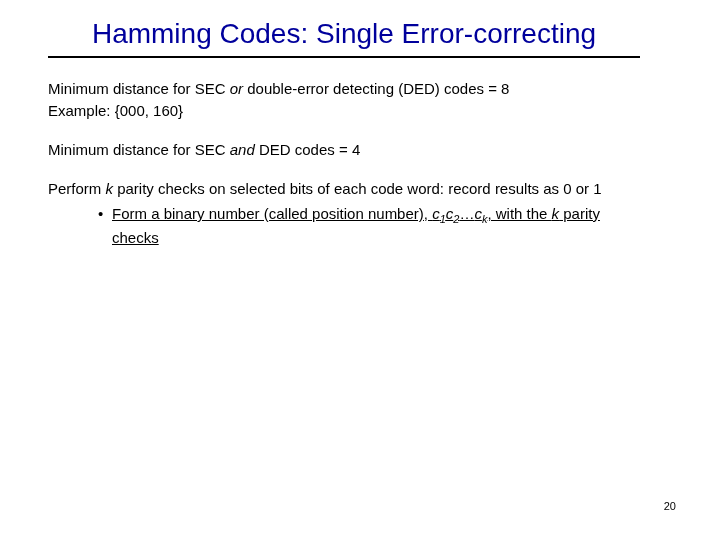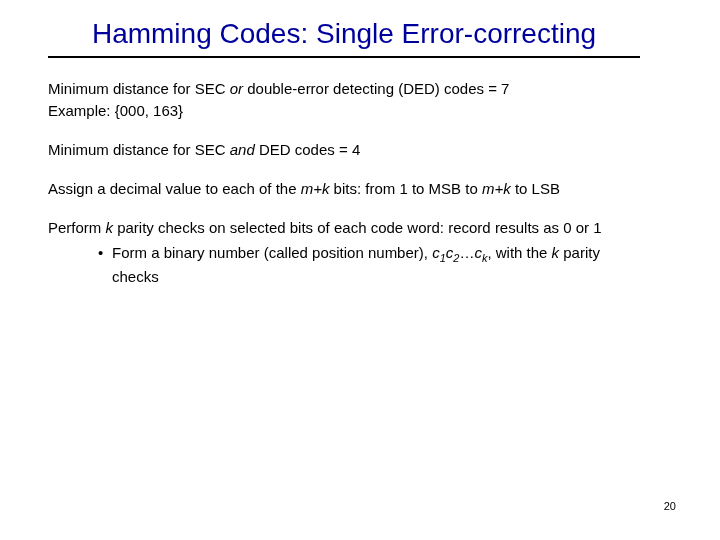--- a/index.html
+++ b/index.html
@@ -53,58 +53,54 @@
   .bullet-dot {
     flex: 0 0 auto;
     width: 14px;
     font-size: 15px;
     line-height: 1.4;
   }
   .bullet-text {
     flex: 1 1 auto;
     font-size: 15px;
     line-height: 1.4;
+    text-decoration: underline;
   }
   .page-num {
     position: absolute;
     right: 12px;
     bottom: 28px;
     font-size: 11px;
     color: #000;
   }
 </style>
 </head>
 <body>
 
 <div class="slide">
 
   <h1 class="title">Hamming Codes: Single Error-correcting</h1>
   <div class="title-underline"></div>
 
   <div class="block">
     <p>
-      <span>Minimum distance for SEC </span><span class="italic">or</span><span> double-error detecting (DED) codes = 7</span>
+      <span>Minimum distance for SEC </span><span class="italic">or</span><span> double-error detecting (DED) codes = 8</span>
     </p>
-    <p>Example: {000, 163}</p>
+    <p>Example: {000, 160}</p>
   </div>
 
   <div class="block">
     <p>
       <span>Minimum distance for SEC </span><span class="italic">and</span><span> DED codes = 4</span>
     </p>
   </div>
 
   <div class="block">
   </div>
 
-  <div class="block">
-    <p>
-      <span>Assign a decimal value to each of the </span><span class="italic">m+k</span><span> bits: from 1 to MSB to </span><span class="italic">m+k</span><span> to LSB</span>
-    </p>
-  </div>
 
   <div class="block">
     <p>
       <span>Perform </span><span class="italic">k</span><span> parity checks on selected bits of each code word: record results as 0 or 1</span>
     </p>
     <div class="bullet-row">
       <div class="bullet-dot">•</div>
       <div class="bullet-text">
         <span>Form a binary number (called position number), </span><span class="italic">c</span><span class="sub">1</span><span class="italic">c</span><span class="sub">2</span><span>…</span><span class="italic">c</span><span class="sub">k</span><span>, with the </span><span class="italic">k</span><span> parity checks</span>
       </div>

